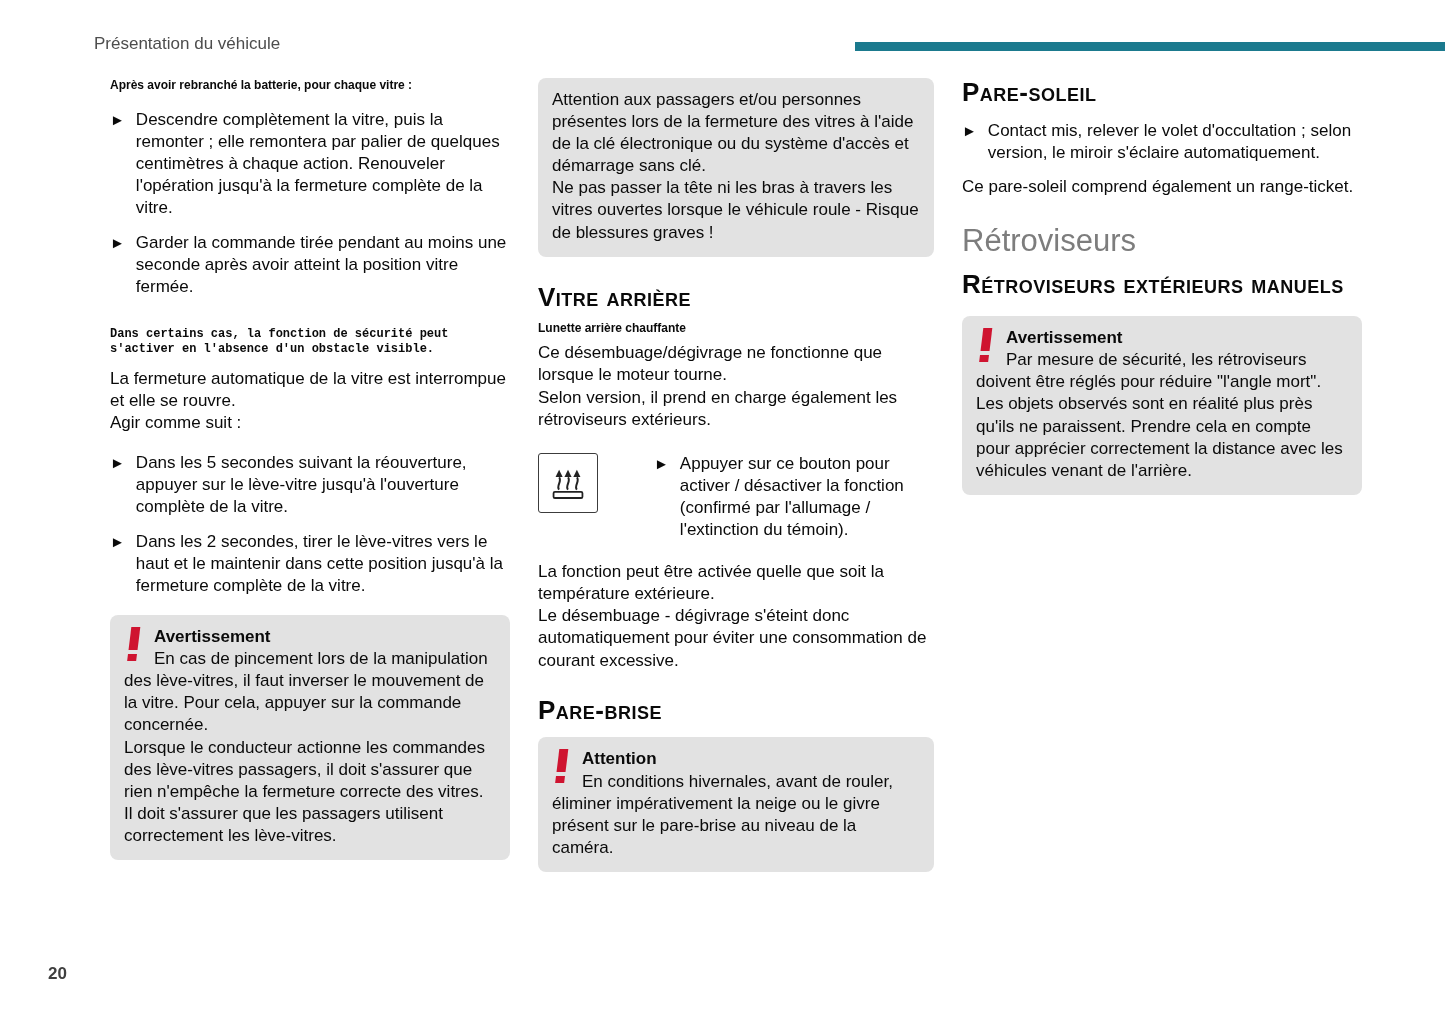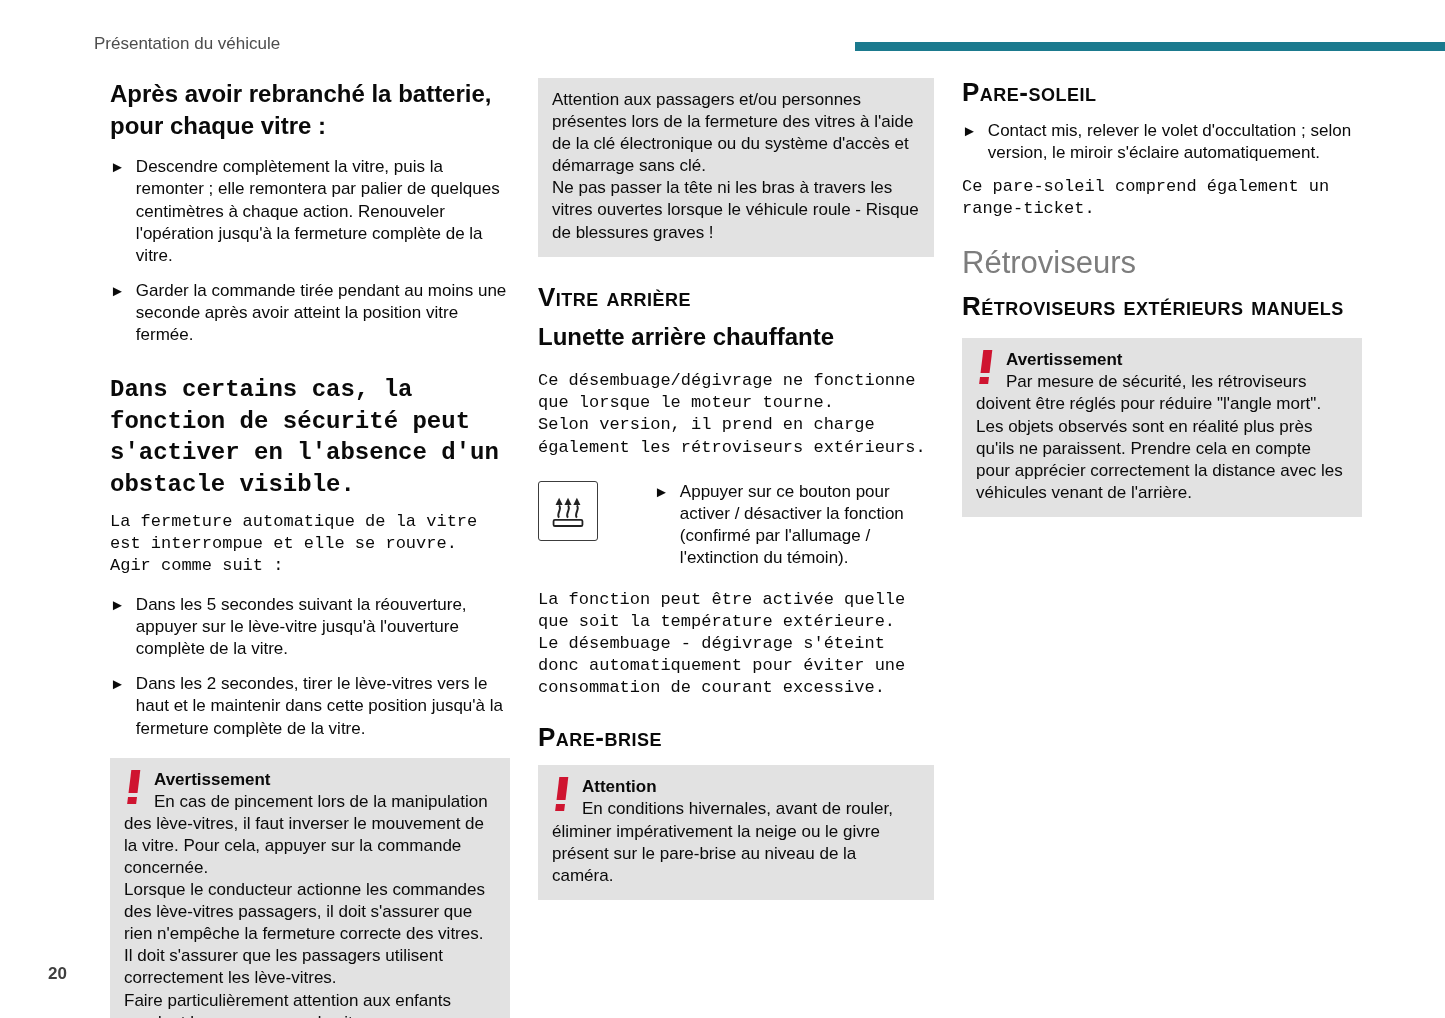--- a/index.html
+++ b/index.html
@@ -30,51 +30,51 @@
   }
   .columns{
     position:absolute;left:110px;top:78px;
     display:flex;gap:28px;align-items:flex-start;
   }
   .col{display:flex;flex-direction:column;}
   .col-1{width:400px;}
   .col-2{width:396px;}
   .col-3{width:400px;}
 
-  .h-bold{font-weight:bold;font-size:24px;line-height:1.32;margin:4px 0 6px;}
+  .h-bold{font-weight:bold;font-size:12px;line-height:1.32;margin:4px 0 6px;}
   .section-heading{
     font-variant:small-caps;
     font-weight:bold;
     font-size:26px;
     letter-spacing:.5px;
     line-height:1.15;
     margin:16px 0 8px;
   }
   .chapter-heading{
     font-size:31px;
     color:var(--chapter-gray);
     font-weight:400;
     margin:18px 0 6px;
     line-height:1.1;
   }
   p.para{margin:0;}
-  .para-group{margin:4px 0 8px;font-family:Liberation Mono, monospace;}
+  .para-group{margin:4px 0 8px;}
 
   .bullet{display:flex;margin:9px 0 4px;}
   .bullet .arrow{
     flex:0 0 auto;
     font-size:15px;
     line-height:22px;
     margin-right:11px;
   }
   .bullet .bullet-text{flex:1 1 auto;}
 
   .gray-box{
     background:var(--box-gray);
-    border-radius:0;
+    border-radius:8px;
     padding:11px 14px 13px;
     margin:14px 0 10px;
   }
   .gray-box .box-title{font-weight:bold;}
   .gray-box p.para{margin:0;}
 
   .warn-icon{
     float:left;
     width:18px;height:38px;
     margin:1px 12px 2px 0;
@@ -139,34 +139,33 @@
 
     <div class="gray-box">
       <span class="warn-icon">
           <span class="bar"></span>
           <span class="dot"></span>
         </span>
       <div class="box-title">Avertissement</div>
       <p class="para">En cas de pincement lors de la manipulation des lève-vitres, il faut inverser le mouvement de la vitre. Pour cela, appuyer sur la commande concernée.</p>
       <p class="para">Lorsque le conducteur actionne les commandes des lève-vitres passagers, il doit s'assurer que rien n'empêche la fermeture correcte des vitres.</p>
       <p class="para">Il doit s'assurer que les passagers utilisent correctement les lève-vitres.</p>
-      <p class="para">Faire particulièrement attention aux enfants pendant les manœuvres de vitres.</p>
     </div>
   </div>
 
   <div class="col col-2">
     <div class="gray-box" style="margin-top:0;">
       <p class="para">Attention aux passagers et/ou personnes présentes lors de la fermeture des vitres à l'aide de la clé électronique ou du système d'accès et démarrage sans clé.</p>
       <p class="para">Ne pas passer la tête ni les bras à travers les vitres ouvertes lorsque le véhicule roule - Risque de blessures graves !</p>
     </div>
 
     <div class="section-heading">Vitre arrière</div>
     <div class="h-bold" style="margin-top:0;">Lunette arrière chauffante</div>
 
-    <div class="para-group" style="margin-top:12px;">
+    <div class="para-group" style="margin-top:0;">
       <p class="para">Ce désembuage/dégivrage ne fonctionne que lorsque le moteur tourne.</p>
       <p class="para">Selon version, il prend en charge également les rétroviseurs extérieurs.</p>
     </div>
 
     <div class="icon-bullet-row">
       <div class="defrost-button">
         <svg width="40" height="34" viewBox="0 0 36 30" aria-hidden="true">
           <g stroke="#222" stroke-width="1.8" fill="none">
             <path d="M10,21 C7,17.5 13,13.5 10,10"></path>
             <path d="M18,21 C15,17.5 21,13.5 18,10"></path>

